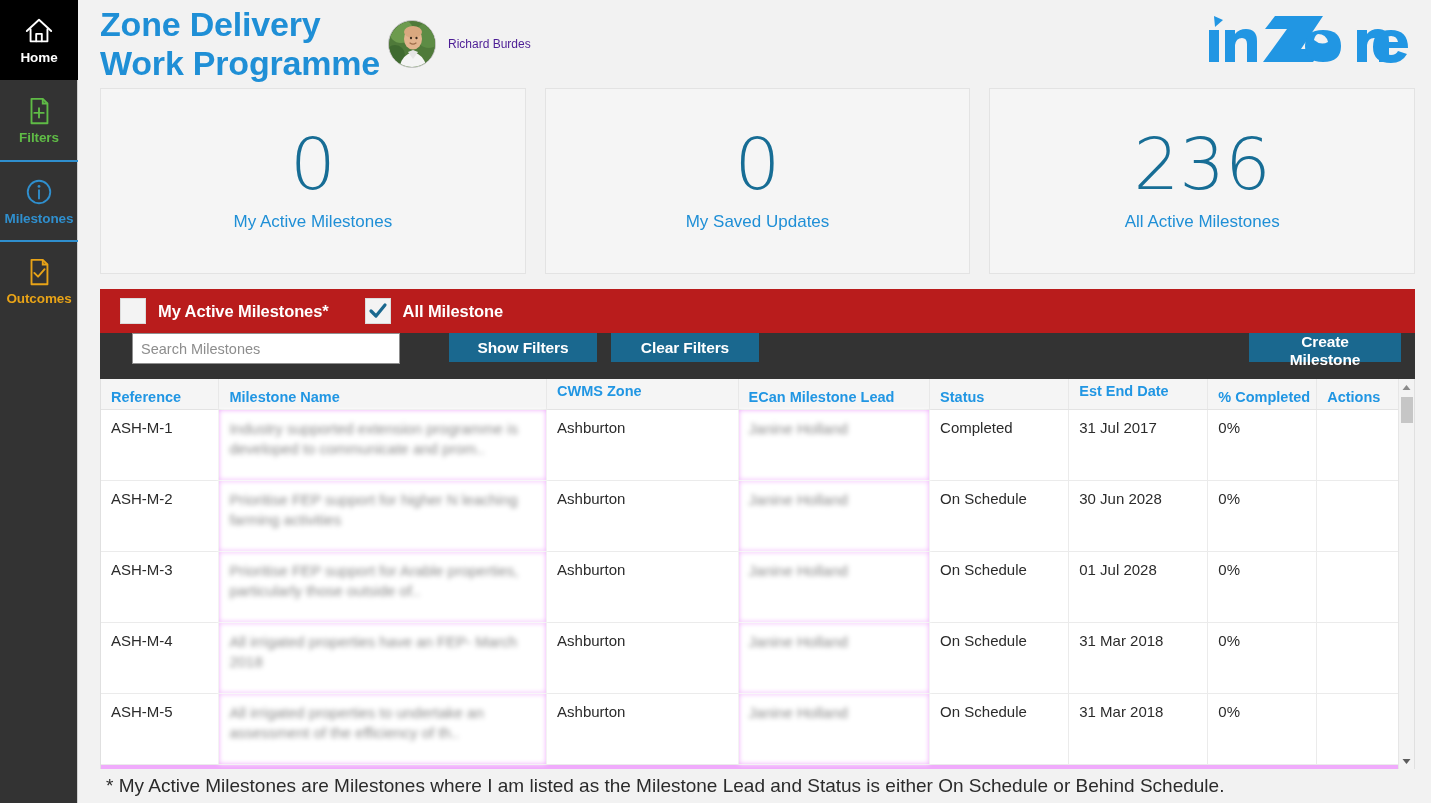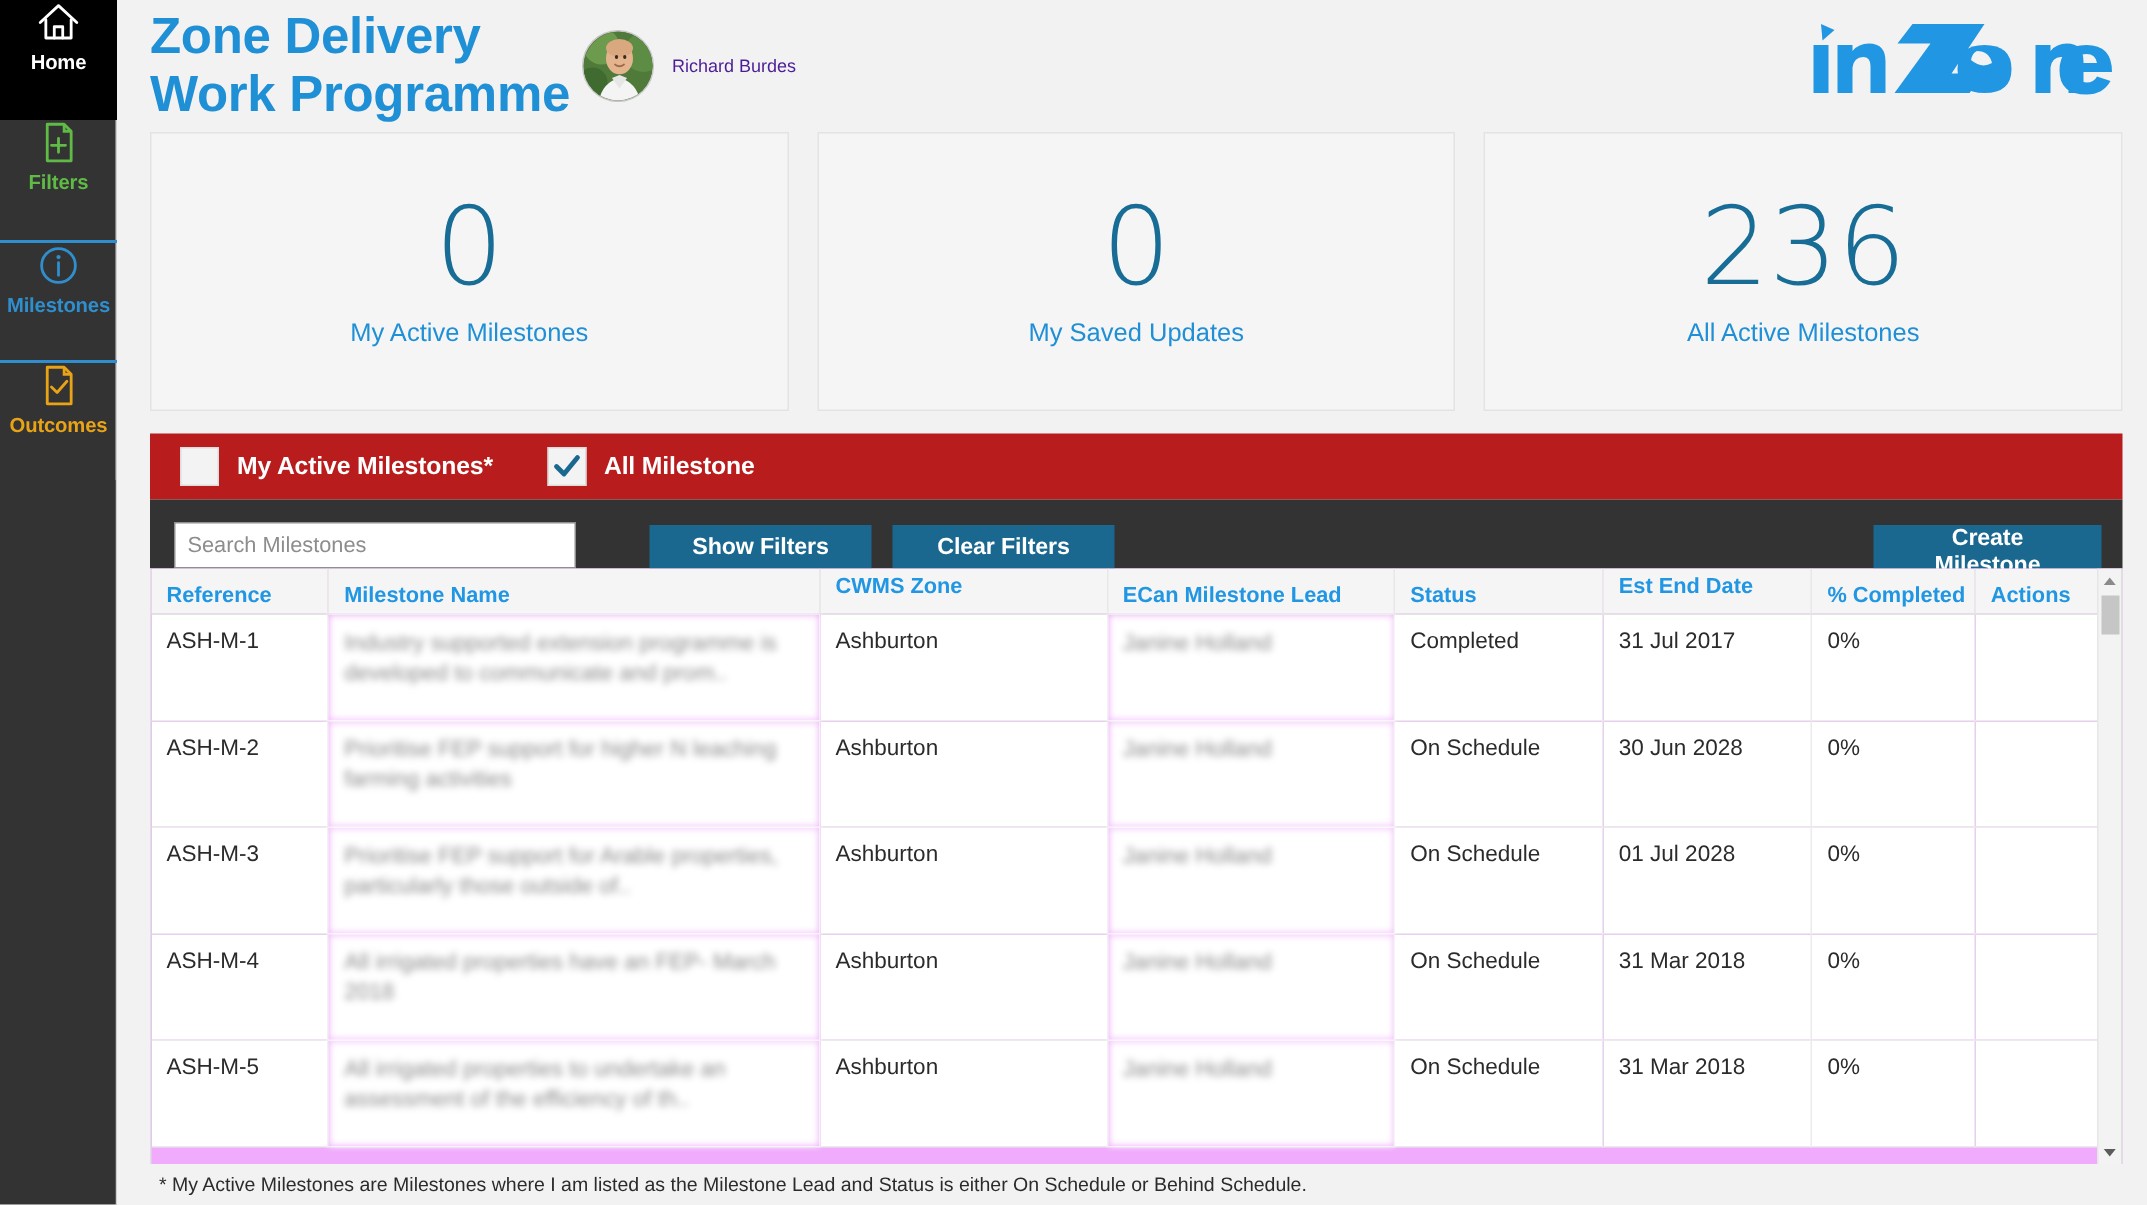--- a/index.html
+++ b/index.html
@@ -14,21 +14,21 @@
   
   .sidebar {
     width: 78px; min-width: 78px; height: 803px;
     background: #333333;
     display: flex; flex-direction: column;
     border-right: 1px solid #cfcfcf;
   }
   .nav-item {
     height: 80px; width: 78px;
     display: flex; flex-direction: column;
-    align-items: center; justify-content: flex-start;
+    align-items: center; justify-content: center;
     gap: 4px;
     cursor: pointer;
     position: relative;
   }
   .nav-item.home { background: #000000; height: 80px; }
   .nav-item.divided { border-top: 2px solid #2f8fce; }
   .nav-label { font-size: 13.5px; font-weight: 700; letter-spacing: -0.1px; }
   .nav-item.home .nav-label { color: #ffffff; }
   .nav-item.projects .nav-label { color: #5fbb46; }
   .nav-item.milestones .nav-label { color: #2f8fce; }
@@ -111,22 +111,22 @@
     display:flex; align-items:center; justify-content:center;
     flex-shrink: 0;
   }
   .chk svg { width: 20px; height: 20px; }
   .chk-label { color:#ffffff; font-size:16.5px; font-weight:700; letter-spacing:-0.1px; }
   .chk-group.second { margin-left: 22px; }
 
   .toolbar-bottom {
     background: #333333;
     height: 46px;
-    display:flex; align-items:flex-end;
-    padding: 0 10px 0 10px;
+    display:flex; align-items:flex-start;
+    padding: 0 10px 0 26px;
     position: relative;
   }
   .search-input {
     width: 268px; height: 31px;
     background:#ffffff; border:1px solid #8f8f8f;
     font-family:"Liberation Sans", sans-serif;
     font-size: 14.5px; color:#333;
     padding: 0 8px;
     margin-left: 6px;
   }
@@ -204,21 +204,21 @@
   .vscroll .arrow.bottom { position:absolute; bottom:0; left:0; right:0;}
   .vscroll .thumb {
     position:absolute; top: 18px; left: 2px; width: 12px; height: 26px;
     background:#c6c6c6; cursor:pointer;
   }
   .vscroll .track { position:absolute; top:16px; bottom:16px; left:0; right:0; }
 
   
   .footnote {
     padding: 6px 0 6px 28px;
-    font-size: 13px; color:#2b2b2b;
+    font-size: 19px; color:#2b2b2b;
     flex-shrink: 0;
     background: #f2f2f2;
   }
 </style>
 </head>
 <body>
 
 <div id="app">
 
   <nav class="sidebar">

